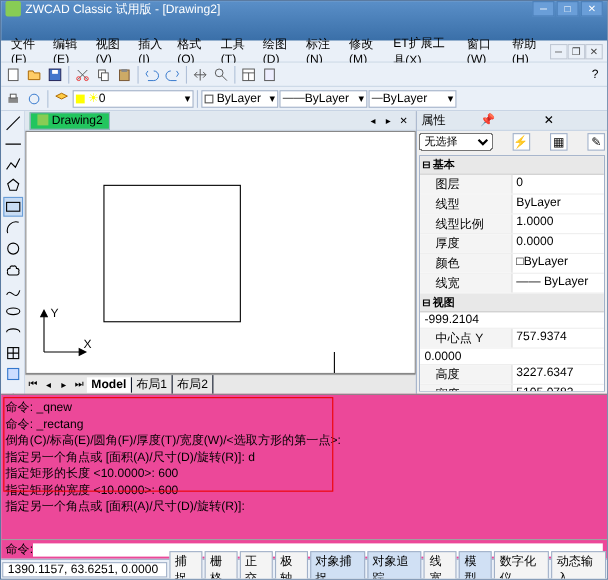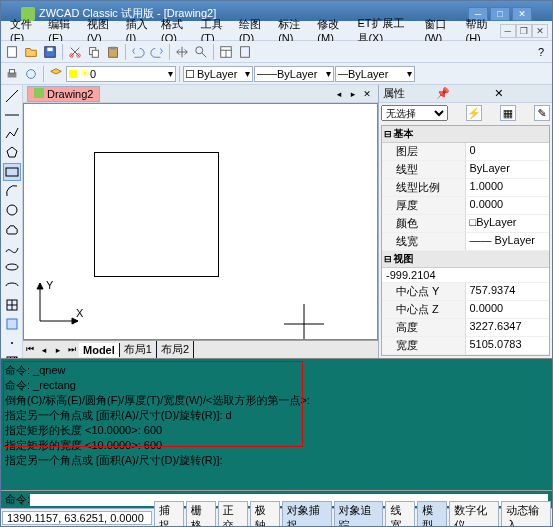--- a/index.html
+++ b/index.html
@@ -1,35 +1,35 @@
 <!DOCTYPE html>
 <html><head>
 <meta charset="utf-8">
 <style>
 *{box-sizing:border-box;margin:0;padding:0;font-family:"Microsoft YaHei","SimSun",sans-serif;font-size:11px}
 body{width:553px;height:527px;background:#f0f0f0;display:flex;flex-direction:column;border:1px solid #5a7aa0;overflow:hidden}
-.titlebar{height:20px;background:linear-gradient(#5a8fc8,#3a6fa8);color:#fff;display:flex;align-items:flex-end;padding:0 20px}
+.titlebar{height:36px;background:linear-gradient(#5a8fc8,#3a6fa8);color:#fff;display:flex;align-items:flex-start;padding:0 4px}
 .titlebar .icon{width:14px;height:14px;background:#8c5;margin-right:4px;border-radius:2px}
 .titlebar .title{flex:1}
 .winbtns{display:flex;gap:2px}
 .winbtn{width:20px;height:14px;background:#6a9ed8;border:1px solid #4a7eb8;display:flex;align-items:center;justify-content:center;color:#fff;font-size:9px;cursor:pointer}
 .menubar{height:20px;background:#eaf0f8;display:flex;align-items:center;padding:0 4px;border-bottom:1px solid #c8d4e4}
 .menubar span{padding:1px 5px;cursor:pointer;font-size:11px}
 .toolbar{height:22px;background:#eaf0f8;display:flex;align-items:center;padding:0 2px;border-bottom:1px solid #c8d4e4;gap:1px}
 .tbtn{width:18px;height:18px;display:flex;align-items:center;justify-content:center;cursor:pointer;border:1px solid transparent}
 .tbtn svg{width:14px;height:14px}
 .sep{width:1px;height:16px;background:#b0c0d8;margin:0 2px}
 .dropdown{height:16px;border:1px solid #a0b0c8;background:#fff;font-size:10px;padding:0 2px;display:flex;align-items:center}
 .main{flex:1;display:flex;min-height:0}
 .lefttools{width:22px;background:#eaf0f8;border-right:1px solid #c8d4e4;display:flex;flex-direction:column;gap:1px;padding-top:2px}
 .ltbtn{width:18px;height:18px;margin:0 auto;display:flex;align-items:center;justify-content:center;cursor:pointer;border:1px solid transparent}
 .ltbtn.sel{border-color:#6a9ed8;background:#c8dcf4}
 .center{flex:1;display:flex;flex-direction:column;min-width:0}
 .tabbar{height:18px;background:#e0e8f0;display:flex;align-items:center;padding:0 4px;border-bottom:1px solid #c8d4e4}
-.tab{padding:1px 6px;background:#fca5a5;border:1px solid #a0b0c8;font-size:10px;display:flex;align-items:flex-start;gap:3px}
+.tab{padding:1px 6px;background:#22c55e;border:1px solid #a0b0c8;font-size:10px;display:flex;align-items:flex-start;gap:3px}
 .tabbar .spacer{flex:1}
 .tabctrl{width:14px;height:14px;display:flex;align-items:center;justify-content:center;font-size:9px;cursor:pointer}
 .canvas{flex:1;background:#fff;position:relative;overflow:hidden;border:1px solid #888}
 .ucs{position:absolute;left:12px;bottom:12px}
 .ucs svg{width:48px;height:48px}
 .rect{position:absolute;left:70px;top:48px;width:125px;height:125px;border:1px solid #000}
 .cursor{position:absolute;left:260px;top:200px}
 .cursor svg{width:40px;height:40px}
 .modeltabs{height:18px;background:#e8e8e8;display:flex;align-items:center;border-top:1px solid #a0a0a0;font-size:10px}
 .modeltab{padding:1px 4px;border-right:1px solid #0f172a;cursor:pointer}
@@ -40,21 +40,21 @@
 .prophead span{flex:1;font-size:11px}
 .propsel{height:20px;padding:2px;display:flex;gap:18px}
 .propsel select{flex:1;height:16px;font-size:10px}
 .propicon{width:16px;height:16px;border:1px solid #a0b0c8;background:#fff;cursor:pointer;display:flex;align-items:center;justify-content:center}
 .propgrid{flex:1;overflow:auto;background:#fff;border:1px solid #a0b0c8;margin:2px}
 .pgroup{background:#e8e8e8;padding:1px 2px;font-weight:bold;font-size:10px;border-bottom:1px solid #ccc;display:flex;align-items:center}
 .pgroup::before{content:"⊟";margin-right:2px;font-size:9px}
 .prow{display:flex;border-bottom:1px solid #eee}
 .prow .k{width:50%;padding:1px 4px 1px 14px;background:#f4f4f4;border-right:1px solid #ddd}
 .prow .v{width:50%;padding:1px 4px}
-.cmdarea{height:150px;background:#0f766e;border-top:1px solid #888;display:flex;flex-direction:column;font-family:"SimSun",monospace;font-size:11px}
+.cmdarea{height:150px;background:#ec4899;border-top:1px solid #888;display:flex;flex-direction:column;font-family:"SimSun",monospace;font-size:11px}
 .cmdlog{flex:1;padding:4px;overflow:auto;position:relative}
 .redbox{position:absolute;left:2px;top:2px;width:300px;height:86px;border:1px solid #e00;pointer-events:none}
 .cmdline{height:18px;border-top:1px solid #a0a0a0;display:flex;align-items:center;padding:0 4px}
 .cmdline input{flex:1;border:none;outline:none;font-family:inherit;font-size:11px}
 .statusbar{height:18px;background:#eaf0f8;border-top:1px solid #a0b0c8;display:flex;align-items:center;font-size:10px}
 .statusbar .coords{width:160px;border:1px solid #a0b0c8;background:#fff;padding:0 4px;margin:1px}
 .statusbar .sbtn{padding:1px 4px;border:1px solid #a0b0c8;margin:0 1px;cursor:pointer;background:#f4f4f4}
 .statusbar .sbtn.on{background:#d0e0f4}
 </style>
 </head>
@@ -382,21 +382,20 @@
         </div>
         <div class="pgroup">视图</div>
         <div class="prow">
           <div class="v">-999.2104</div>
         </div>
         <div class="prow">
           <div class="k">中心点 Y</div>
           <div class="v">757.9374</div>
         </div>
         <div class="prow">
-          <div class="k">中心点 Z</div>
           <div class="v">0.0000</div>
         </div>
         <div class="prow">
           <div class="k">高度</div>
           <div class="v">3227.6347</div>
         </div>
         <div class="prow">
           <div class="k">宽度</div>
           <div class="v">5105.0783</div>
         </div>

